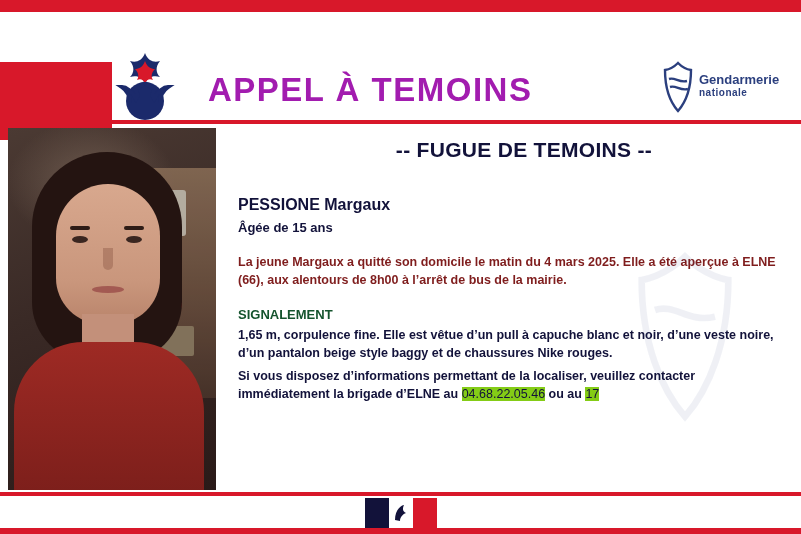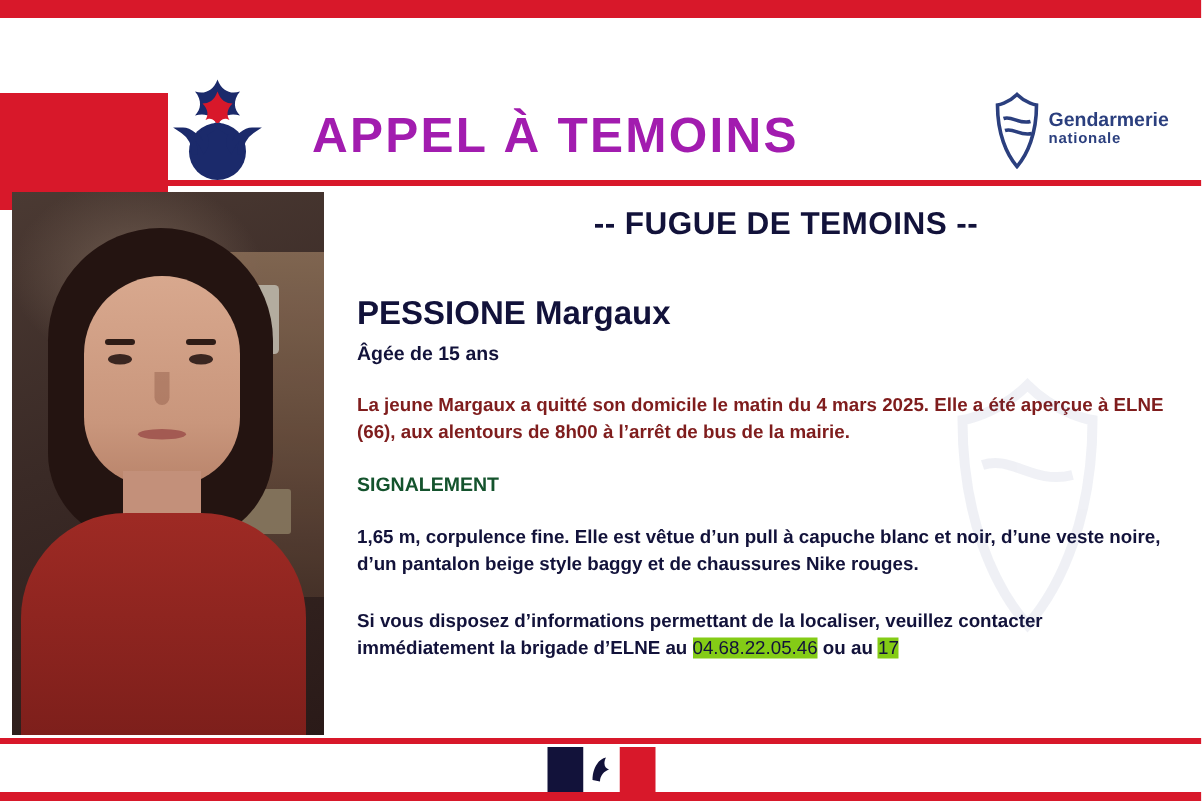--- a/index.html
+++ b/index.html
@@ -210,21 +210,21 @@
     text-align: center;
     font-size: 21px;
     font-weight: bold;
     color: #12123a;
     letter-spacing: .3px;
     margin: 8px 0 0 0;
     padding-left: 16px;
   }
   .name {
     margin-top: 34px;
-    font-size: 22px;
+    font-size: 16px;
     font-weight: bold;
     color: #12123a;
   }
   .age {
     margin-top: 6px;
     font-size: 13px;
     font-weight: bold;
     color: #12123a;
   }
   .para {
@@ -234,21 +234,21 @@
     line-height: 1.45;
     font-weight: 600;
   }
   .section-label {
     margin-top: 18px;
     font-size: 13px;
     font-weight: bold;
     color: #14532d;
   }
   .section-text {
-    margin-top: 19px;
+    margin-top: 4px;
     font-size: 12.5px;
     color: #12123a;
     line-height: 1.45;
     font-weight: 600;
   }
   .hl {
     background: #84cc16;
     font-weight: normal;
   }
 

